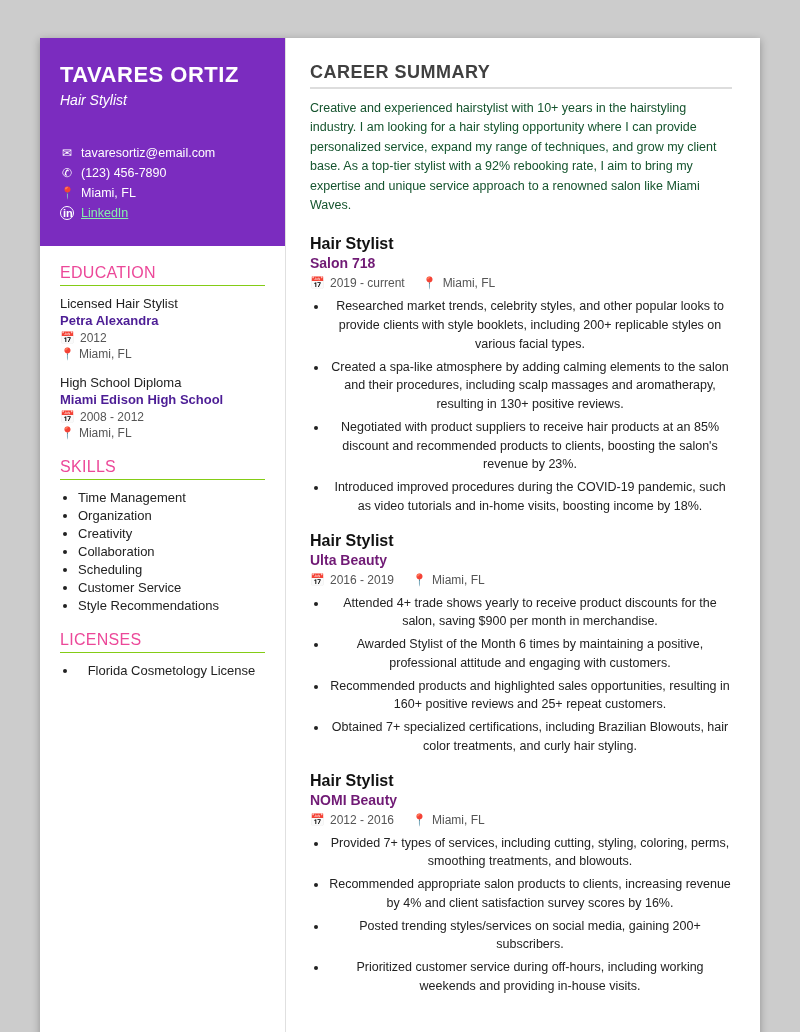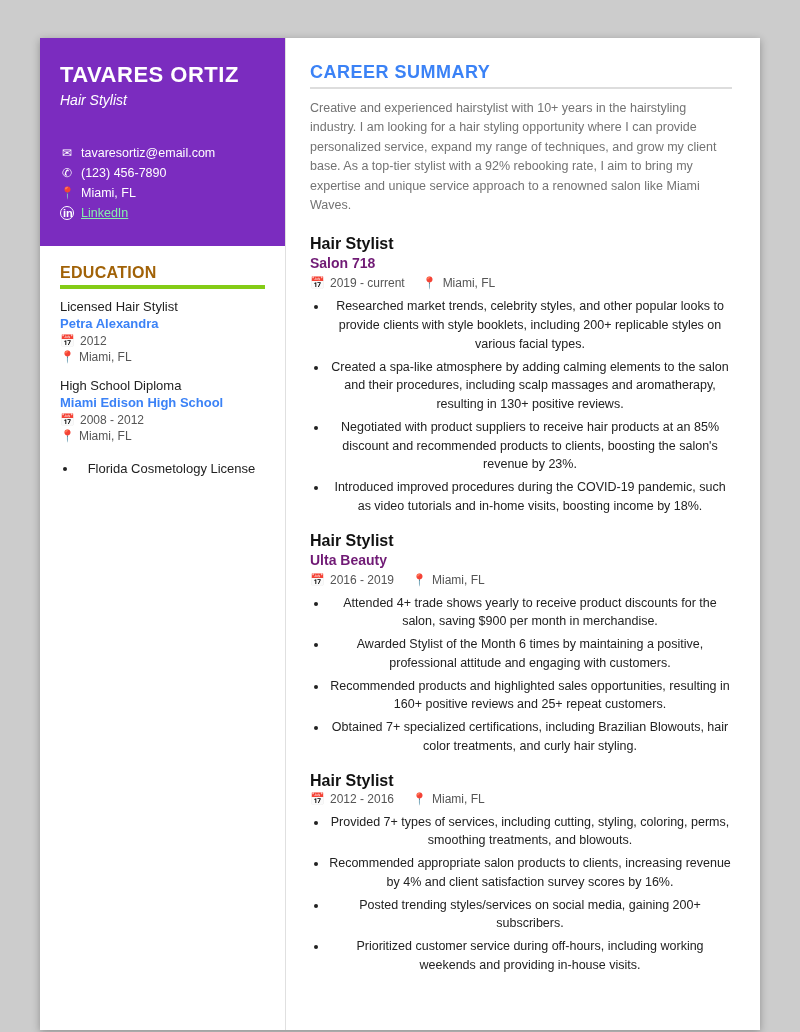--- a/index.html
+++ b/index.html
@@ -66,38 +66,38 @@
       text-decoration: underline;
     }
     .sidebar-body {
       padding: 18px 20px;
     }
     .sidebar-section {
       margin-bottom: 18px;
     }
     .sidebar-section-title {
       font-size: 16px;
-      font-weight: 700;
+      font-weight: 400;
       text-transform: uppercase;
       letter-spacing: 0.3px;
       margin-bottom: 10px;
-      color: #a16207;
-      border-bottom: 4px solid #84cc16;
+      color: #ec4899;
+      border-bottom: 1px solid #84cc16;
       padding-bottom: 3px;
     }
     .edu-item {
       margin-bottom: 14px;
     }
     .edu-item .degree {
       font-size: 13px;
       font-weight: 400;
       color: #222;
     }
     .edu-item .school {
-      color: #3b82f6;
+      color: #4c1d95;
       font-weight: 700;
       font-size: 13px;
       margin-top: 2px;
     }
     .edu-meta {
       display: flex;
       align-items: center;
       gap: 5px;
       color: #555;
       font-size: 12px;
@@ -138,29 +138,29 @@
       border-left: 1px solid #e0e0e0;
     }
     .main-section {
       margin-bottom: 20px;
     }
     .main-section-title {
       font-size: 18px;
       font-weight: 900;
       text-transform: uppercase;
       letter-spacing: 0.5px;
-      color: #3b82f6;
+      color: #404040;
       border-bottom: 2px solid #ddd;
       padding-bottom: 4px;
       margin-bottom: 10px;
     }
     .career-summary-text {
       font-size: 12.5px;
       line-height: 1.55;
-      color: #737373;
+      color: #14532d;
     }
     .job-title {
       font-size: 16px;
       font-weight: 700;
       color: #111;
       margin-bottom: 2px;
     }
     .company {
       font-size: 14px;
       font-weight: 700;
@@ -254,22 +254,35 @@
             <span>📅</span>
             <span>2008 - 2012</span>
           </div>
           <div class="edu-location">
             <span>📍</span>
             <span>Miami, FL</span>
           </div>
         </div>
       </div>
 
-
       <div class="sidebar-section">
+        <div class="sidebar-section-title">SKILLS</div>
+        <ul class="skills-list">
+          <li>Time Management</li>
+          <li>Organization</li>
+          <li>Creativity</li>
+          <li>Collaboration</li>
+          <li>Scheduling</li>
+          <li>Customer Service</li>
+          <li>Style Recommendations</li>
+        </ul>
+      </div>
+
+      <div class="sidebar-section">
+        <div class="sidebar-section-title">LICENSES</div>
         <ul class="licenses-list">
           <li>Florida Cosmetology License</li>
         </ul>
       </div>
     </div>
   </div>
 
   <div class="main">
 
     <div class="main-section">
@@ -316,20 +329,21 @@
         <ul class="job-bullets">
           <li>Attended 4+ trade shows yearly to receive product discounts for the salon, saving $900 per month in merchandise.</li>
           <li>Awarded Stylist of the Month 6 times by maintaining a positive, professional attitude and engaging with customers.</li>
           <li>Recommended products and highlighted sales opportunities, resulting in 160+ positive reviews and 25+ repeat customers.</li>
           <li>Obtained 7+ specialized certifications, including Brazilian Blowouts, hair color treatments, and curly hair styling.</li>
         </ul>
       </div>
 
       <div class="work-entry">
         <div class="job-title">Hair Stylist</div>
+        <div class="company">NOMI Beauty</div>
         <div class="job-meta">
           <div class="job-meta-date">
             <span>📅</span>
             <span>2012 - 2016</span>
           </div>
           <div class="job-meta-location">
             <span>📍</span>
             <span>Miami, FL</span>
           </div>
         </div>

